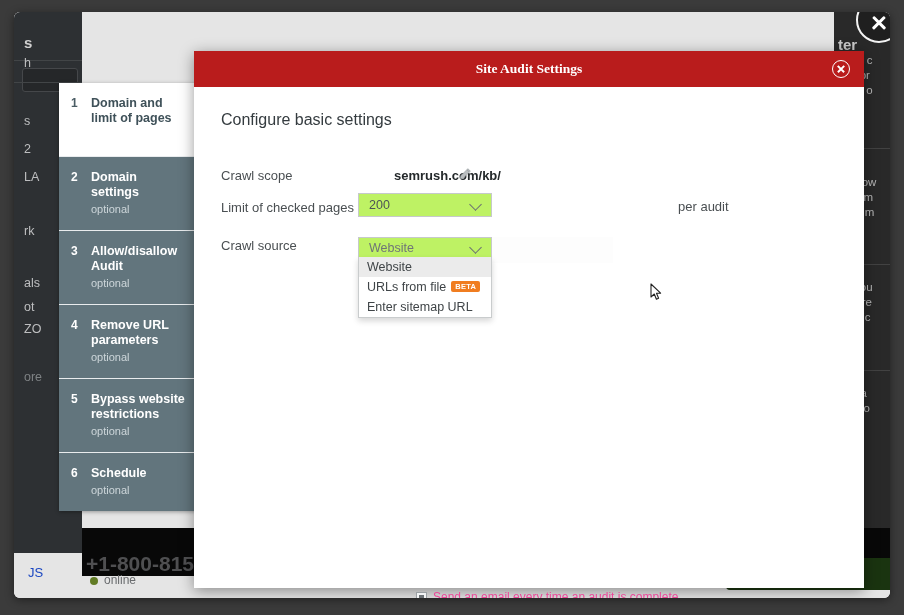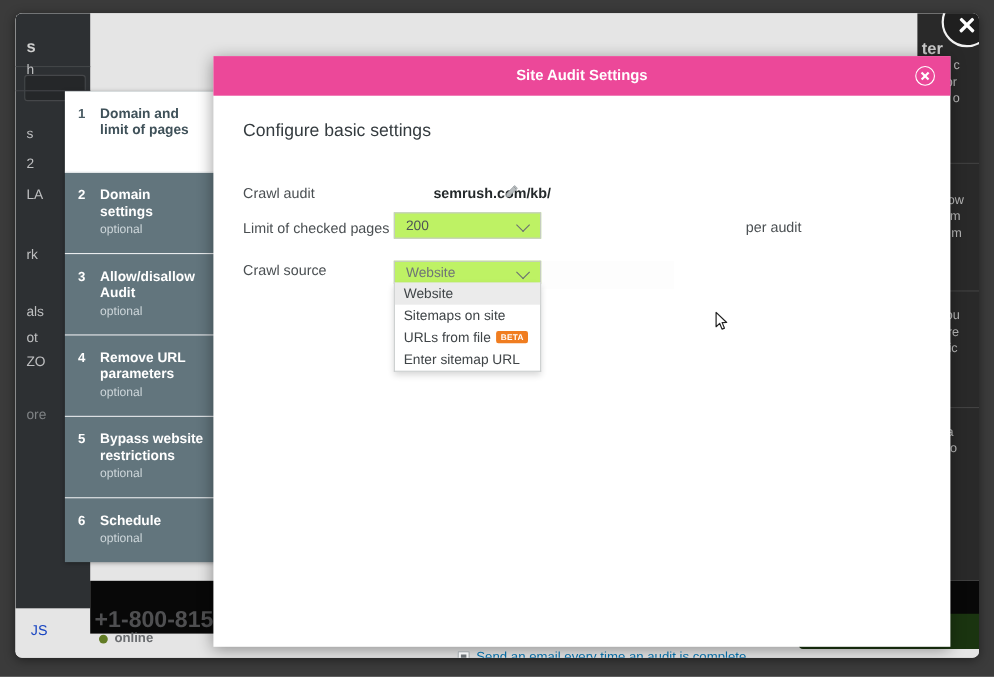--- a/index.html
+++ b/index.html
@@ -109,21 +109,20 @@
     height: 8px;
     border-radius: 50%;
     background: #6e8b2a;
   }
   .bg-online-text {
     position: absolute;
     left: 90px;
     top: 561px;
     color: #76797c;
     font-size: 12px;
-    font-weight: bold;
   }
   .bg-us-select {
     position: absolute;
     left: 14px;
     top: 553px;
     color: #1d4ed8;
     font-size: 13px;
   }
   .bg-cta-btn {
     position: absolute;
@@ -234,21 +233,22 @@
     top: 39px;
     width: 670px;
     height: 537px;
     background: #ffffff;
     box-shadow: 0 3px 14px rgba(0,0,0,.4);
     z-index: 10;
   }
   .modal-header {
     position: relative;
     height: 36px;
-    background: #ec4899;
+    background: #b91c1c;
+    font-family: Liberation Serif, serif;
   }
   .modal-title {
     position: absolute;
     left: 0; right: 0; top: 10px;
     text-align: center;
     color: #ffffff;
     font-size: 13.5px;
     font-weight: bold;
   }
   .modal-close {
@@ -424,21 +424,21 @@
     content: "";
     position: absolute;
     left: 2px;
     top: 2px;
     width: 5px;
     height: 5px;
     background: #6c7276;
   }
   .email-text {
     font-size: 12px;
-    color: #0369a1;
+    color: #ec4899;
   }
 
   
   .global-close {
     position: absolute;
     right: -12px;
     top: -15px;
     width: 42px;
     height: 42px;
     border-radius: 50%;
@@ -569,21 +569,21 @@
 
     <div class="modal">
       <div class="modal-header">
         <div class="modal-title">Site Audit Settings</div>
         <div class="modal-close"></div>
       </div>
 
       <div class="modal-body">
         <div class="section-title">Configure basic settings</div>
 
-        <div class="field-label" style="left:27px; top:81px;">Crawl audit</div>
+        <div class="field-label" style="left:27px; top:81px;">Crawl scope</div>
         <div class="crawl-scope-value">semrush.com/kb/</div>
         <svg class="pencil-icon" viewBox="0 0 16 16">
           <path d="M11.3 1.9l2.8 2.8-8 8-3.6.8.8-3.6z" fill="#b9bdbf" stroke="#9aa0a3" stroke-width="0.8"></path>
           <path d="M10.2 3l2.8 2.8" stroke="#8d9295" stroke-width="0.8"></path>
         </svg>
 
         <div class="field-label" style="left:27px; top:113px;">Limit of checked pages</div>
         <div class="select-box" style="left:164px; top:106px; width:134px; height:24px;">
           <span class="val">200</span>
           <span class="caret"></span>
@@ -593,23 +593,20 @@
         <div class="field-label" style="left:27px; top:151px;">Crawl source</div>
         <div class="ghost-input"></div>
         <div class="select-box" style="left:164px; top:150px; width:134px; height:21px; color:#6f7477;">
           <span class="val">Website</span>
           <span class="caret"></span>
         </div>
 
         <div class="dropdown">
           <div class="dd-item selected">
             <span>Website</span>
-          </div>
-          <div class="dd-item">
-            <span>Sitemaps on site</span>
           </div>
           <div class="dd-item">
             <span>URLs from file</span><span class="beta-badge">BETA</span>
           </div>
           <div class="dd-item">
             <span>Enter sitemap URL</span>
           </div>
         </div>
 
         <svg class="cursor-arrow" viewBox="0 0 12 18">

